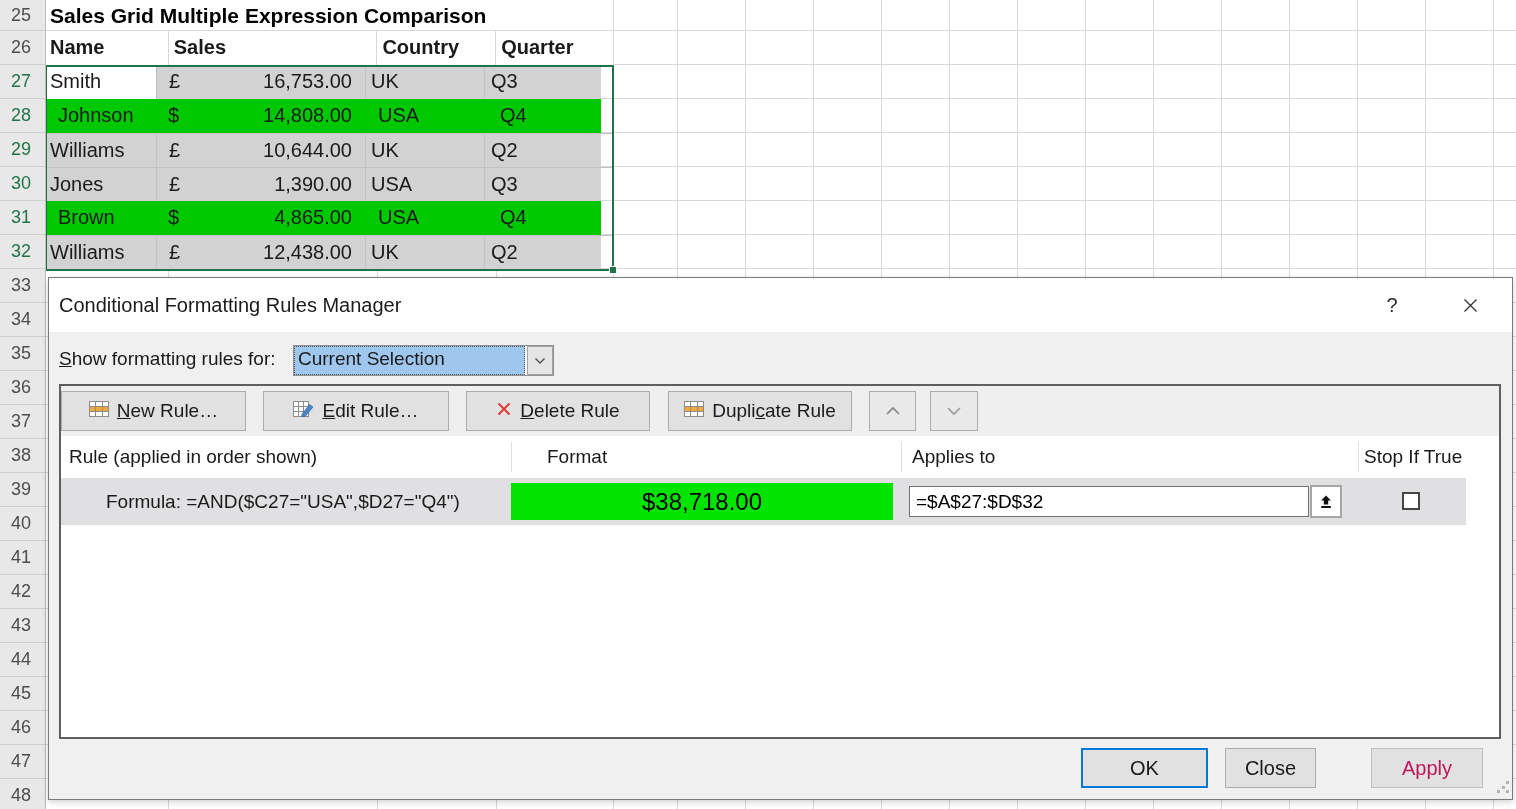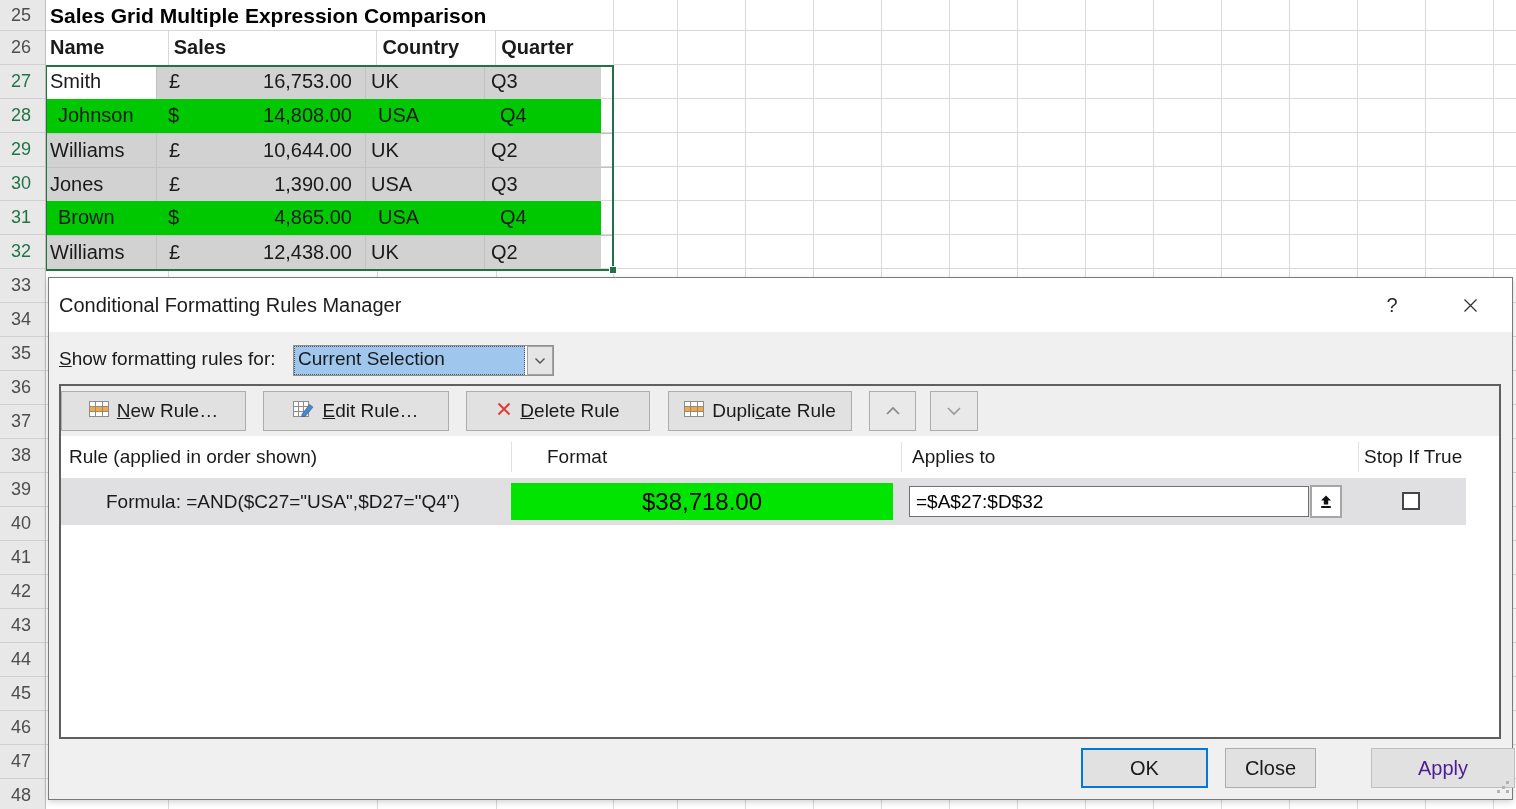--- a/index.html
+++ b/index.html
@@ -86,21 +86,21 @@
                  font-family:"Liberation Sans",sans-serif;}
   #refedit{position:absolute;left:1249px;top:7px;width:32px;height:33px;box-sizing:border-box;
            background:#fff;border:2px solid #a6a6a6;display:flex;align-items:center;justify-content:center;}
   #stopchk{position:absolute;left:1341px;top:14px;width:18px;height:18px;box-sizing:border-box;
            background:#fff;border:2px solid #454545;}
   
   .dlgbtn{position:absolute;top:470px;height:40px;background:#e1e1e1;border:1px solid #adadad;
           box-sizing:border-box;text-align:center;line-height:38px;font-size:20px;}
   #btn-ok{left:1032px;width:127px;border:2px solid var(--ok-blue,#0078d7);line-height:36px;}
   #btn-close{left:1176px;width:91px;}
-  #btn-apply{left:1322px;width:144px;border-color:#bfbfbf;color:#4c1d95;}
+  #btn-apply{left:1322px;width:112px;border-color:#bfbfbf;color:#be185d;}
   #grip{position:absolute;left:1448px;top:503px;width:12px;height:12px;}
   #grip i{position:absolute;width:3px;height:3px;background:#b2b2b2;}
 </style>
 </head>
 <body>
 
 <div id="app">
 
   <div class="grid"></div>
   <div class="vrep"></div>

